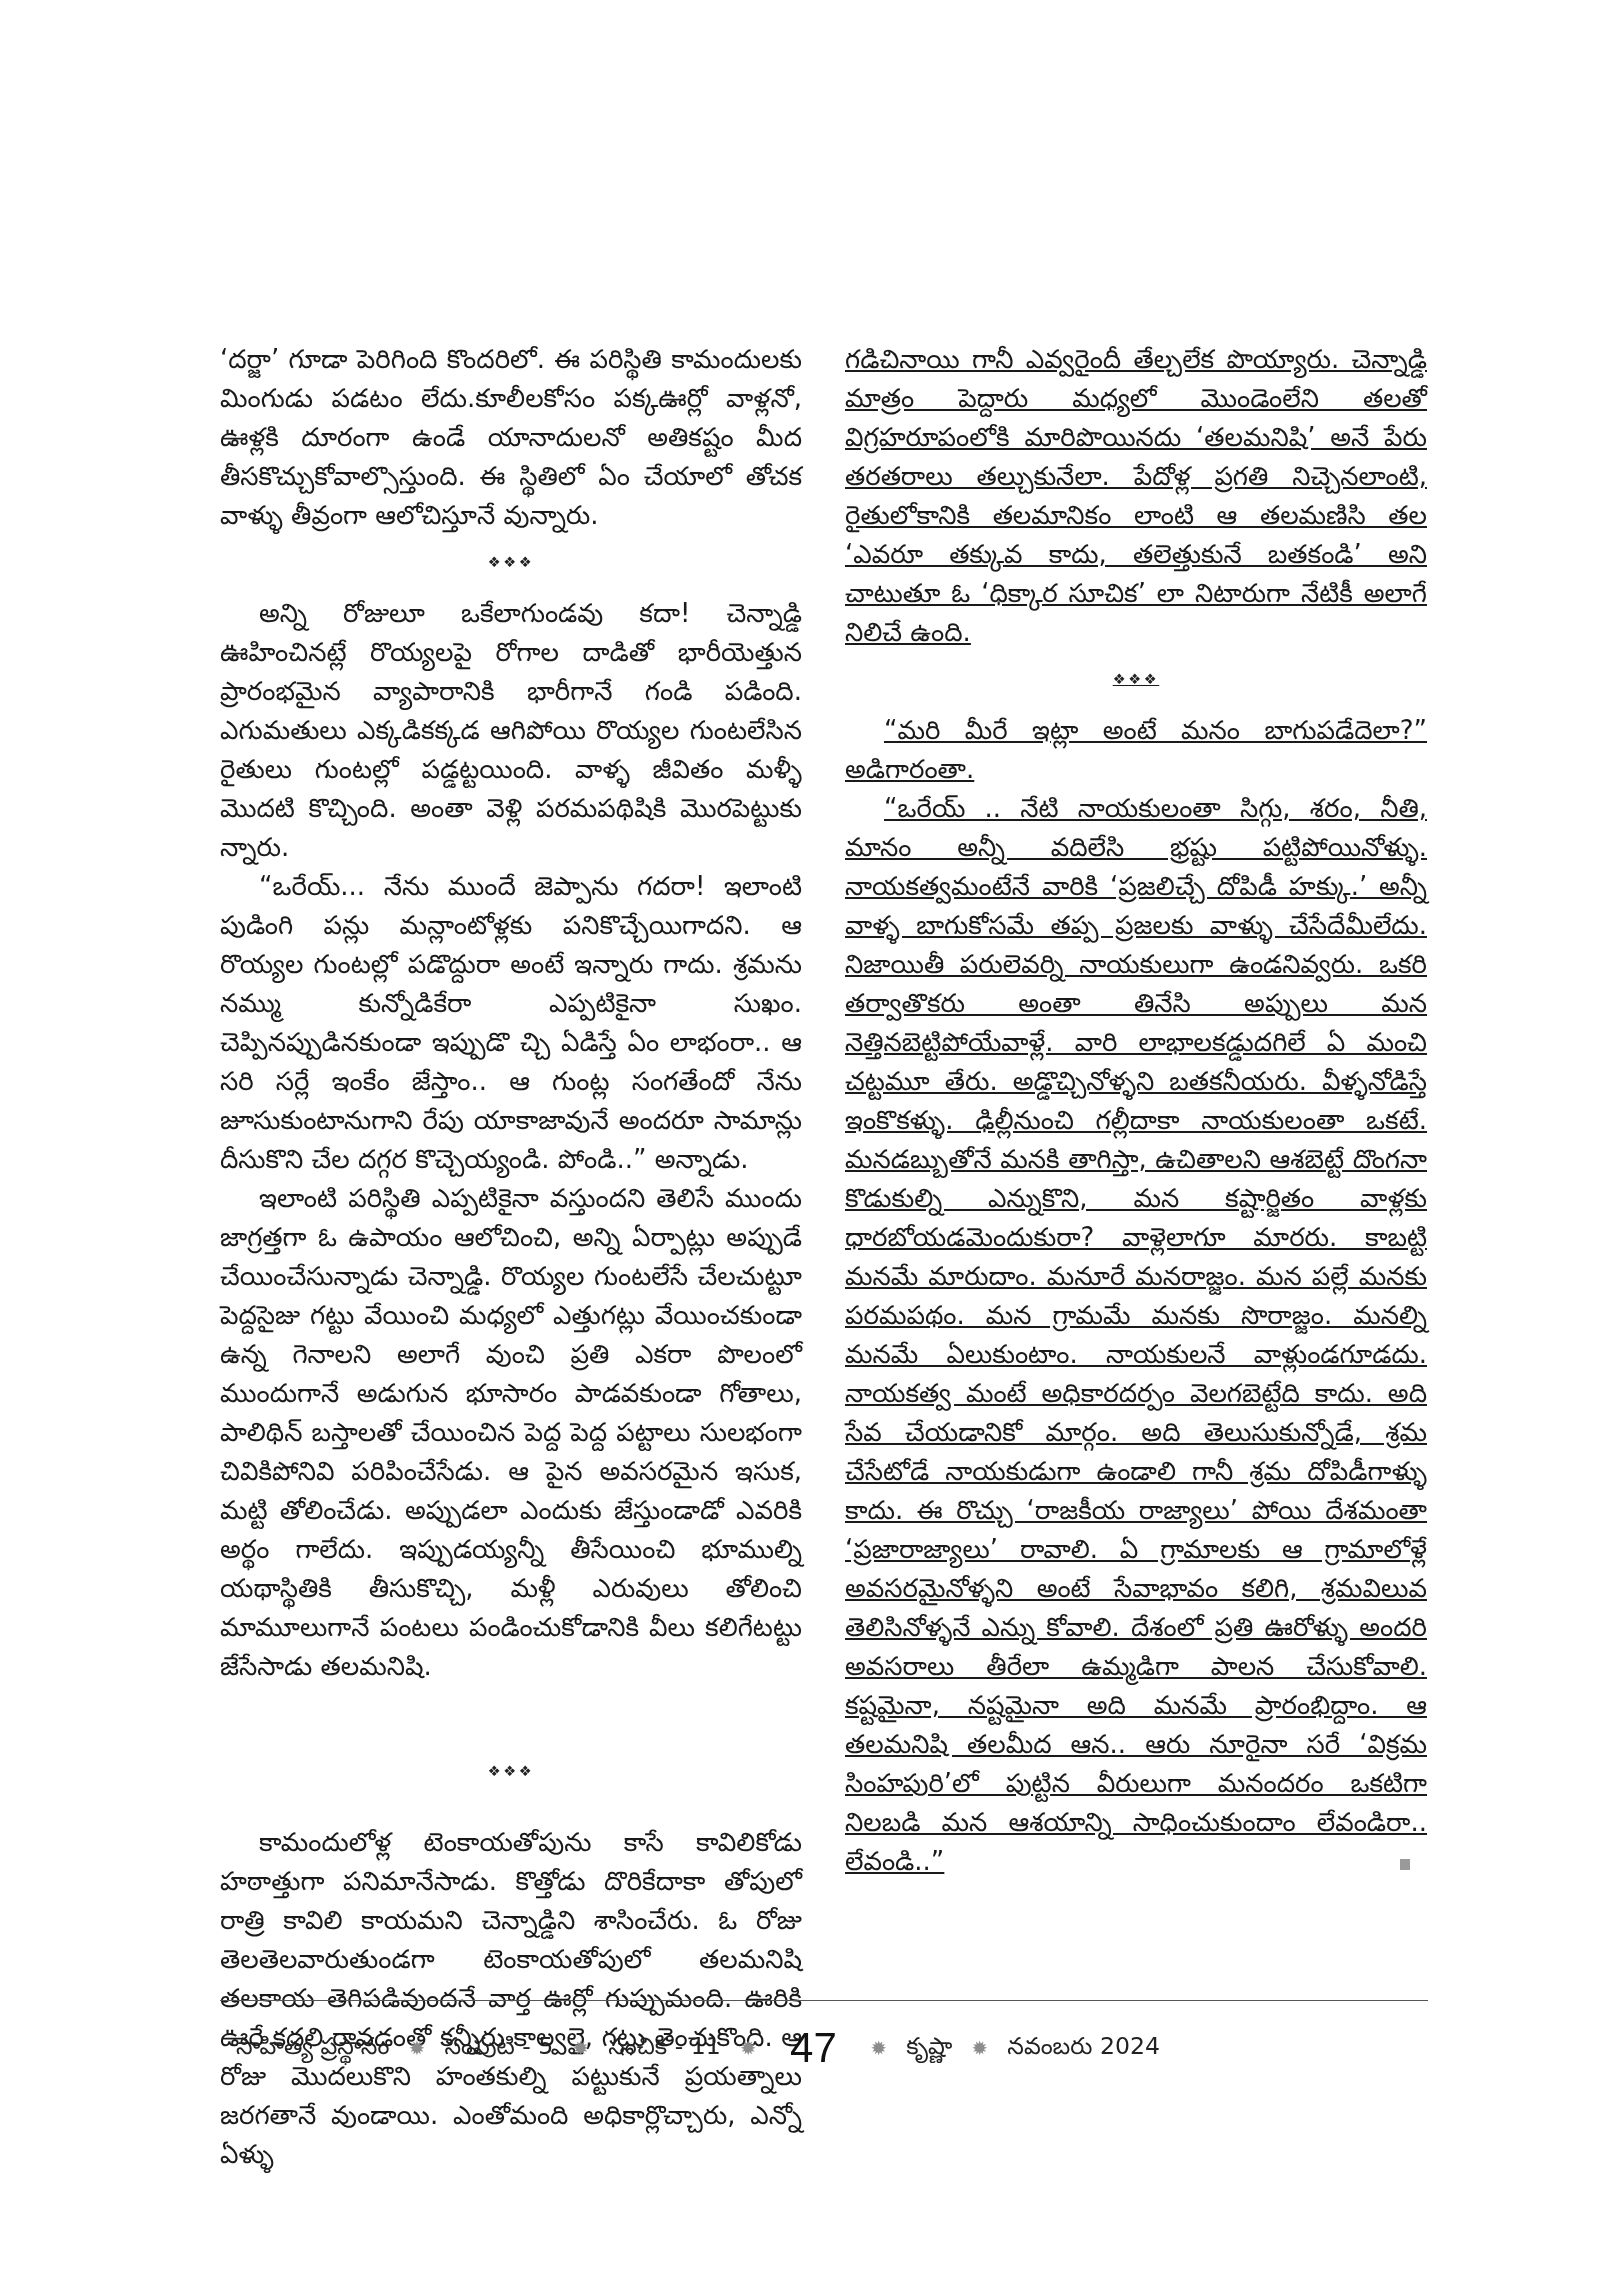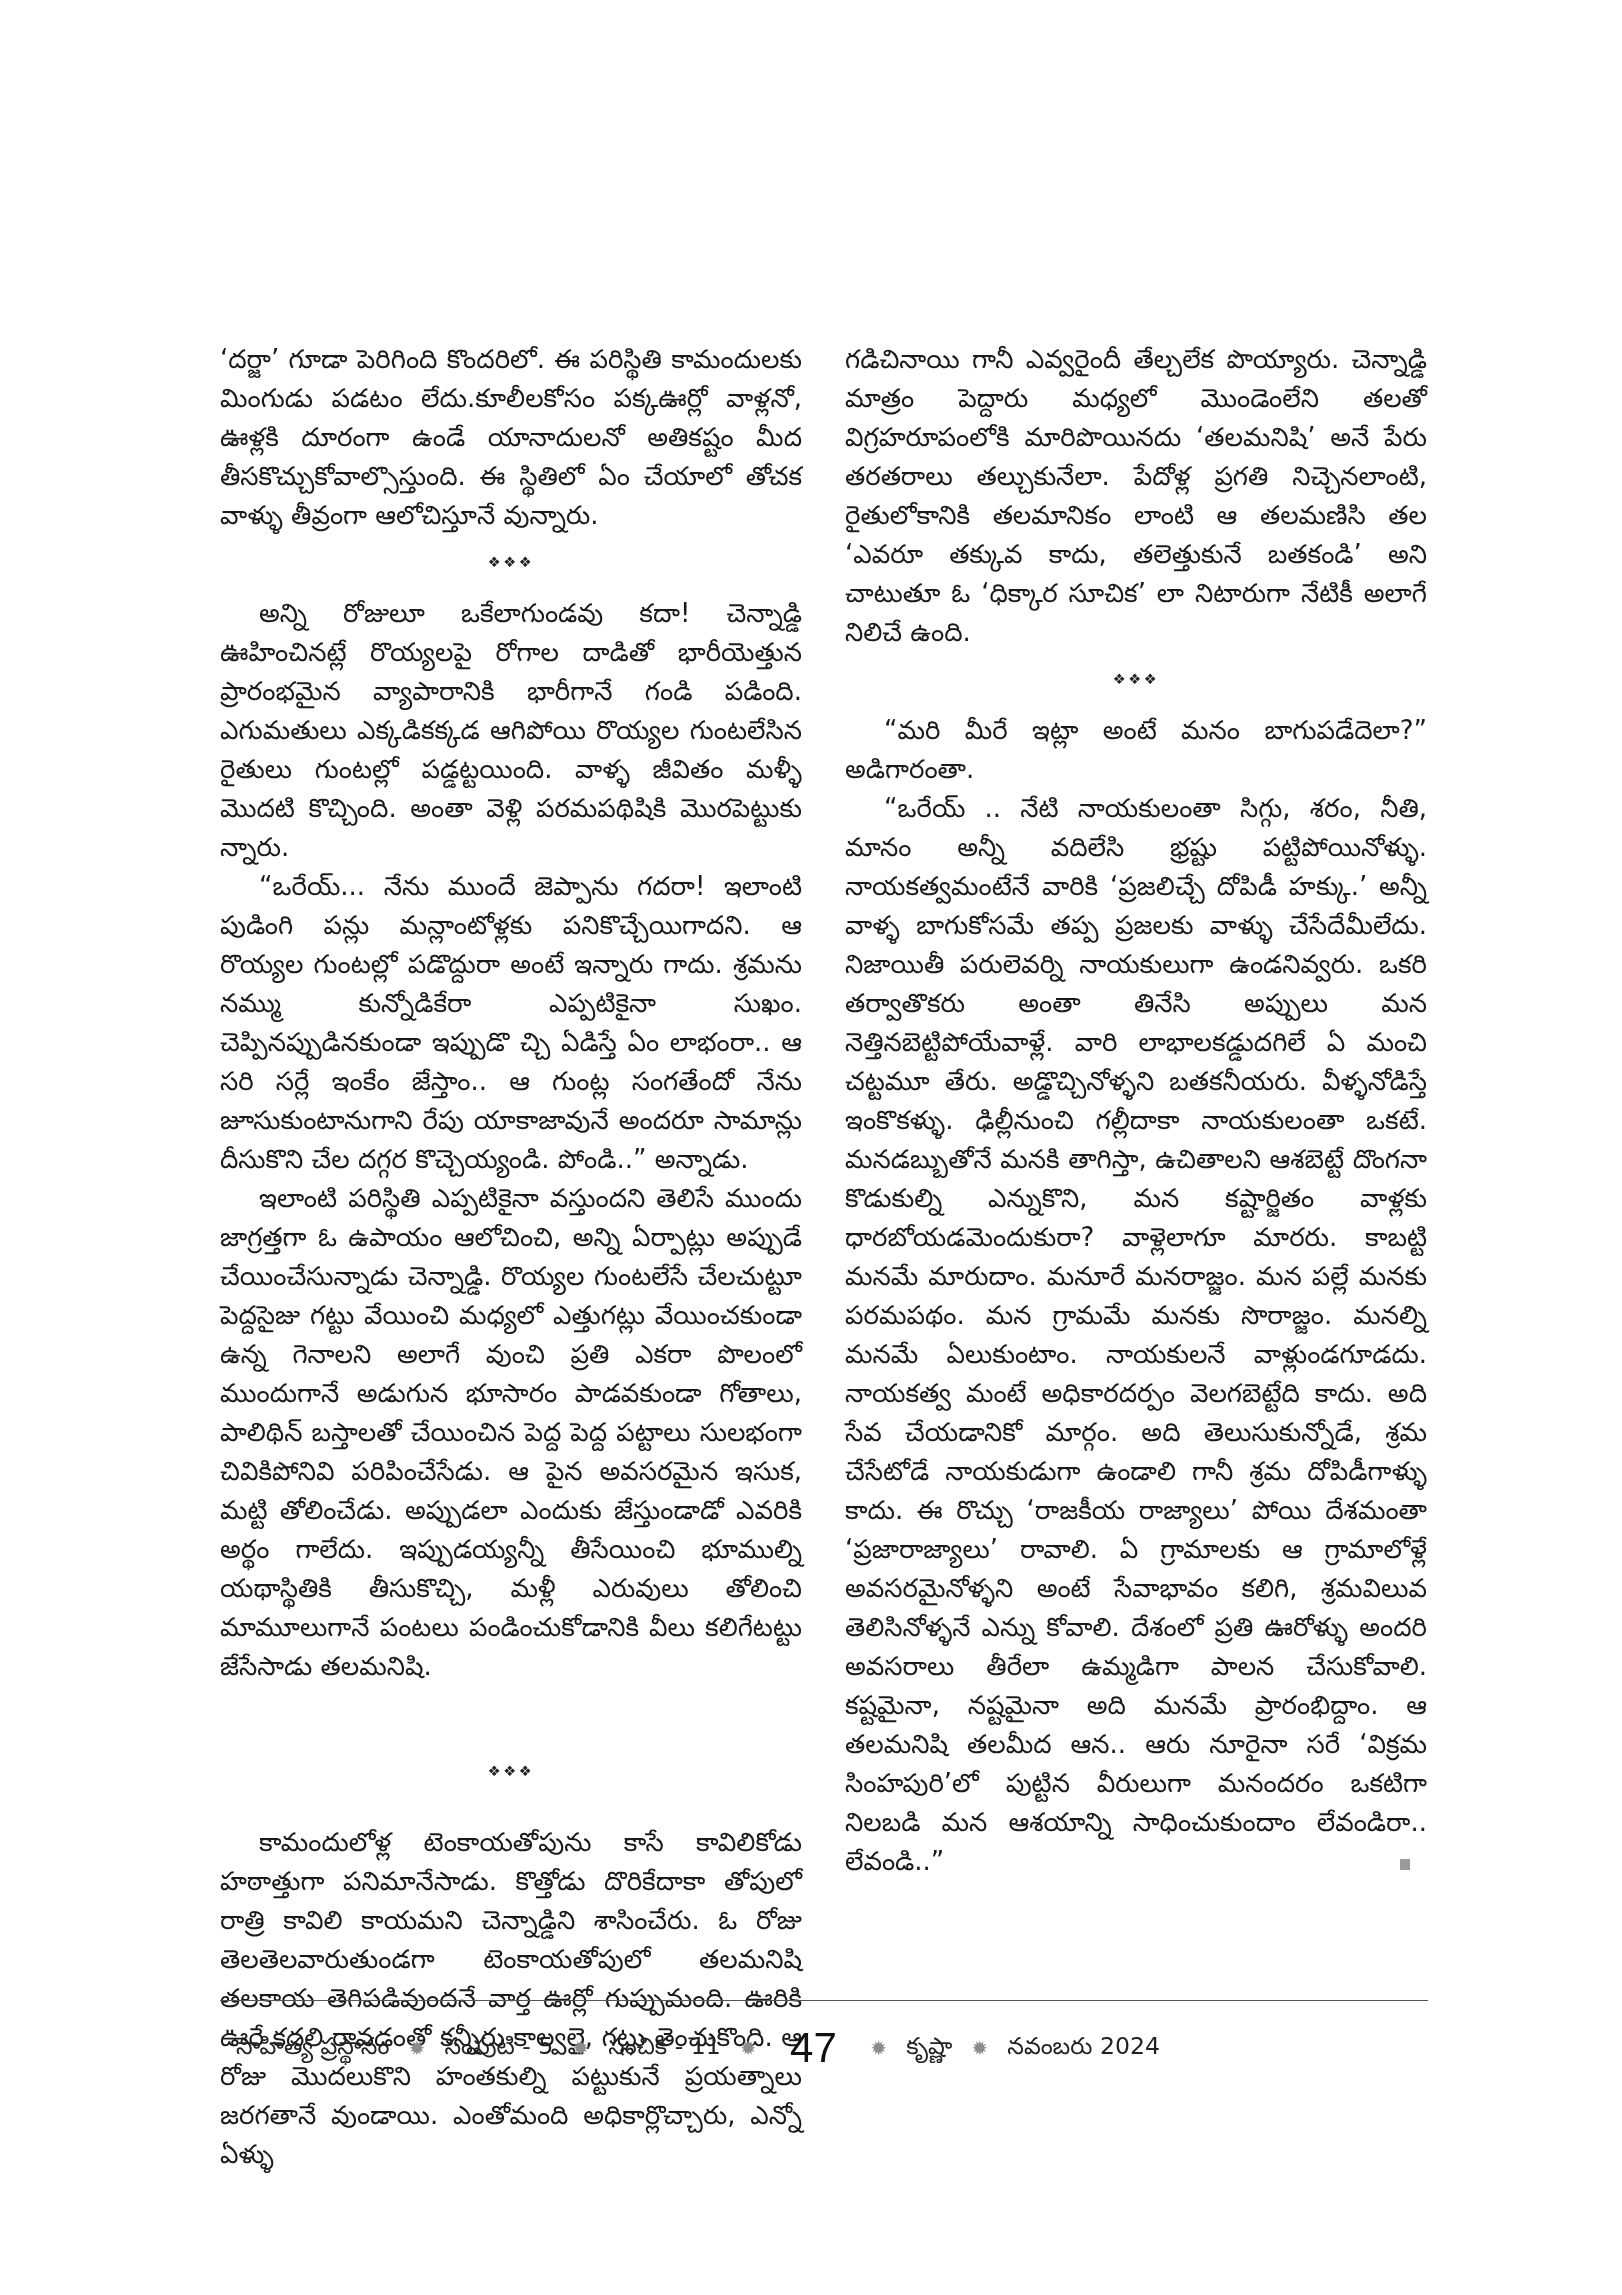--- a/index.html
+++ b/index.html
@@ -6,21 +6,21 @@
   body {
     width: 1622px; height: 2295px; position: relative; overflow: hidden;
     font-family: "DejaVu Sans", sans-serif; color: #1a1a1a;
   }
   .page { position: absolute; left: 16px; top: 0; width: 1622px; height: 2295px; margin-top: 44px; }
   .col {
     position: absolute; top: 296px; width: 582px;
     font-size: 26px; line-height: 39px; text-align: justify;
   }
   .col.left { left: 204px; }
-  .col.right { left: 829px; }
+  .col.right { left: 829px; text-decoration: underline; }
   .para { margin: 0; }
   .para.indent { text-indent: 39px; }
   .sep {
     text-align: center; font-size: 14.4px; line-height: 26px; letter-spacing: 2.6px;
     color: #222; margin: 14.4px 0 18.3px 0; text-indent: 0;
   }
   .sep.big { margin: 72px 0 39px 0; }
   .endmark {
     display: inline-block; width: 10.5px; height: 11.8px; background: #9a9a9a;
     float: right; margin-top: 17px; margin-right: 17px;

